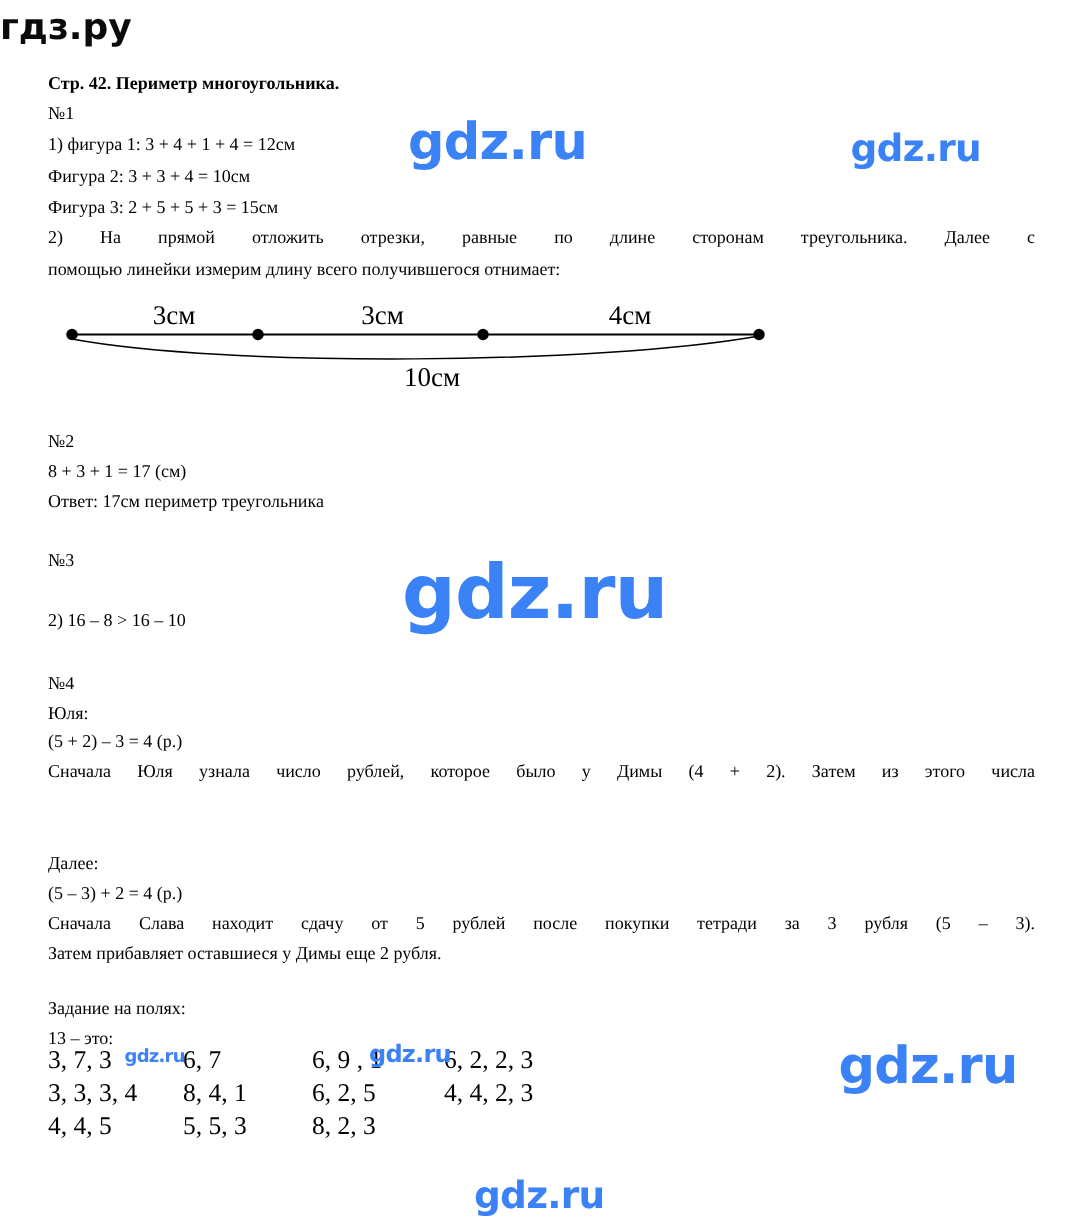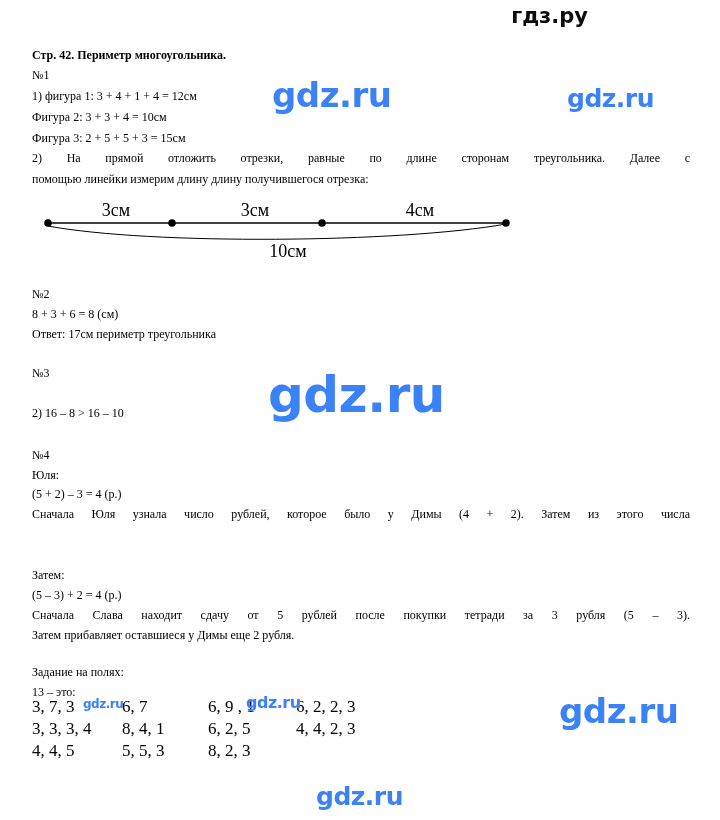--- a/index.html
+++ b/index.html
@@ -33,24 +33,24 @@
     color: #3b82f6;
     line-height: 1;
     letter-spacing: -0.5px;
     white-space: nowrap;
   }
   .site-logo {
     position: absolute;
     top: 4px;
     left: 0;
     width: 588px;
-    text-align: right;
+    text-align: left;
     font-family: "DejaVu Sans", "Liberation Sans", sans-serif;
     font-weight: 700;
-    font-size: 21px;
+    font-size: 24px;
     color: #0b0b0b;
   }
   .diagram {
     position: absolute;
     top: 193px;
     left: 0;
   }
   .diagram text {
     font-family: "Liberation Serif", "DejaVu Serif", serif;
     font-size: 18px;
@@ -74,48 +74,48 @@
 
   <div class="site-logo">гдз.ру</div>
 
   <div class="line bold" style="top:45px">Стр. 42. Периметр многоугольника.</div>
 
   <div class="line" style="top:65px">№1</div>
   <div class="line" style="top:86px">1) фигура 1: 3 + 4 + 1 + 4 = 12см</div>
   <div class="line" style="top:107px">Фигура 2: 3 + 3 + 4 = 10см</div>
   <div class="line" style="top:128px">Фигура 3: 2 + 5 + 5 + 3 = 15см</div>
   <div class="line just" style="top:148px">2) На прямой отложить отрезки, равные по длине сторонам треугольника. Далее с</div>
-  <div class="line" style="top:169px">помощью линейки измерим длину длину получившегося отрезка:</div>
+  <div class="line" style="top:169px">помощью линейки измерим длину всего получившегося отнимает:</div>
 
   <svg class="diagram" width="720" height="80">
     <line x1="48" y1="30" x2="506" y2="30" stroke="#000" stroke-width="1.3"></line>
     <circle cx="48" cy="30" r="3.8" fill="#000"></circle>
     <circle cx="172" cy="30" r="3.8" fill="#000"></circle>
     <circle cx="322" cy="30" r="3.8" fill="#000"></circle>
     <circle cx="506" cy="30" r="3.8" fill="#000"></circle>
     <path d="M 48 33 C 150 52, 400 50, 506 31" stroke="#000" stroke-width="1" fill="none"></path>
     <text x="116" y="23" text-anchor="middle">3см</text>
     <text x="255" y="23" text-anchor="middle">3см</text>
     <text x="420" y="23" text-anchor="middle">4см</text>
     <text x="288" y="64" text-anchor="middle">10см</text>
   </svg>
 
   <div class="line" style="top:284px">№2</div>
-  <div class="line" style="top:304px">8 + 3 + 6 = 8 (см)</div>
+  <div class="line" style="top:304px">8 + 3 + 1 = 17 (см)</div>
   <div class="line" style="top:324px">Ответ: 17см периметр треугольника</div>
 
   <div class="line" style="top:363px">№3</div>
   <div class="line" style="top:403px">2) 16 – 8 &gt; 16 – 10</div>
 
   <div class="line" style="top:445px">№4</div>
   <div class="line" style="top:465px">Юля:</div>
   <div class="line" style="top:484px">(5 + 2) – 3 = 4 (р.)</div>
   <div class="line just" style="top:504px">Сначала Юля узнала число рублей, которое было у Димы (4 + 2). Затем из этого числа</div>
 
-  <div class="line" style="top:565px">Затем:</div>
+  <div class="line" style="top:565px">Далее:</div>
   <div class="line" style="top:585px">(5 – 3) + 2 = 4 (р.)</div>
   <div class="line just" style="top:605px">Сначала Слава находит сдачу от 5 рублей после покупки тетради за 3 рубля (5 – 3).</div>
   <div class="line" style="top:625px">Затем прибавляет оставшиеся у Димы еще 2 рубля.</div>
 
   <div class="line" style="top:662px">Задание на полях:</div>
   <div class="line" style="top:682px">13 – это:</div>
 
   <div class="num-grid">
     <span>3, 7, 3</span>
     <span>6, 7</span>

